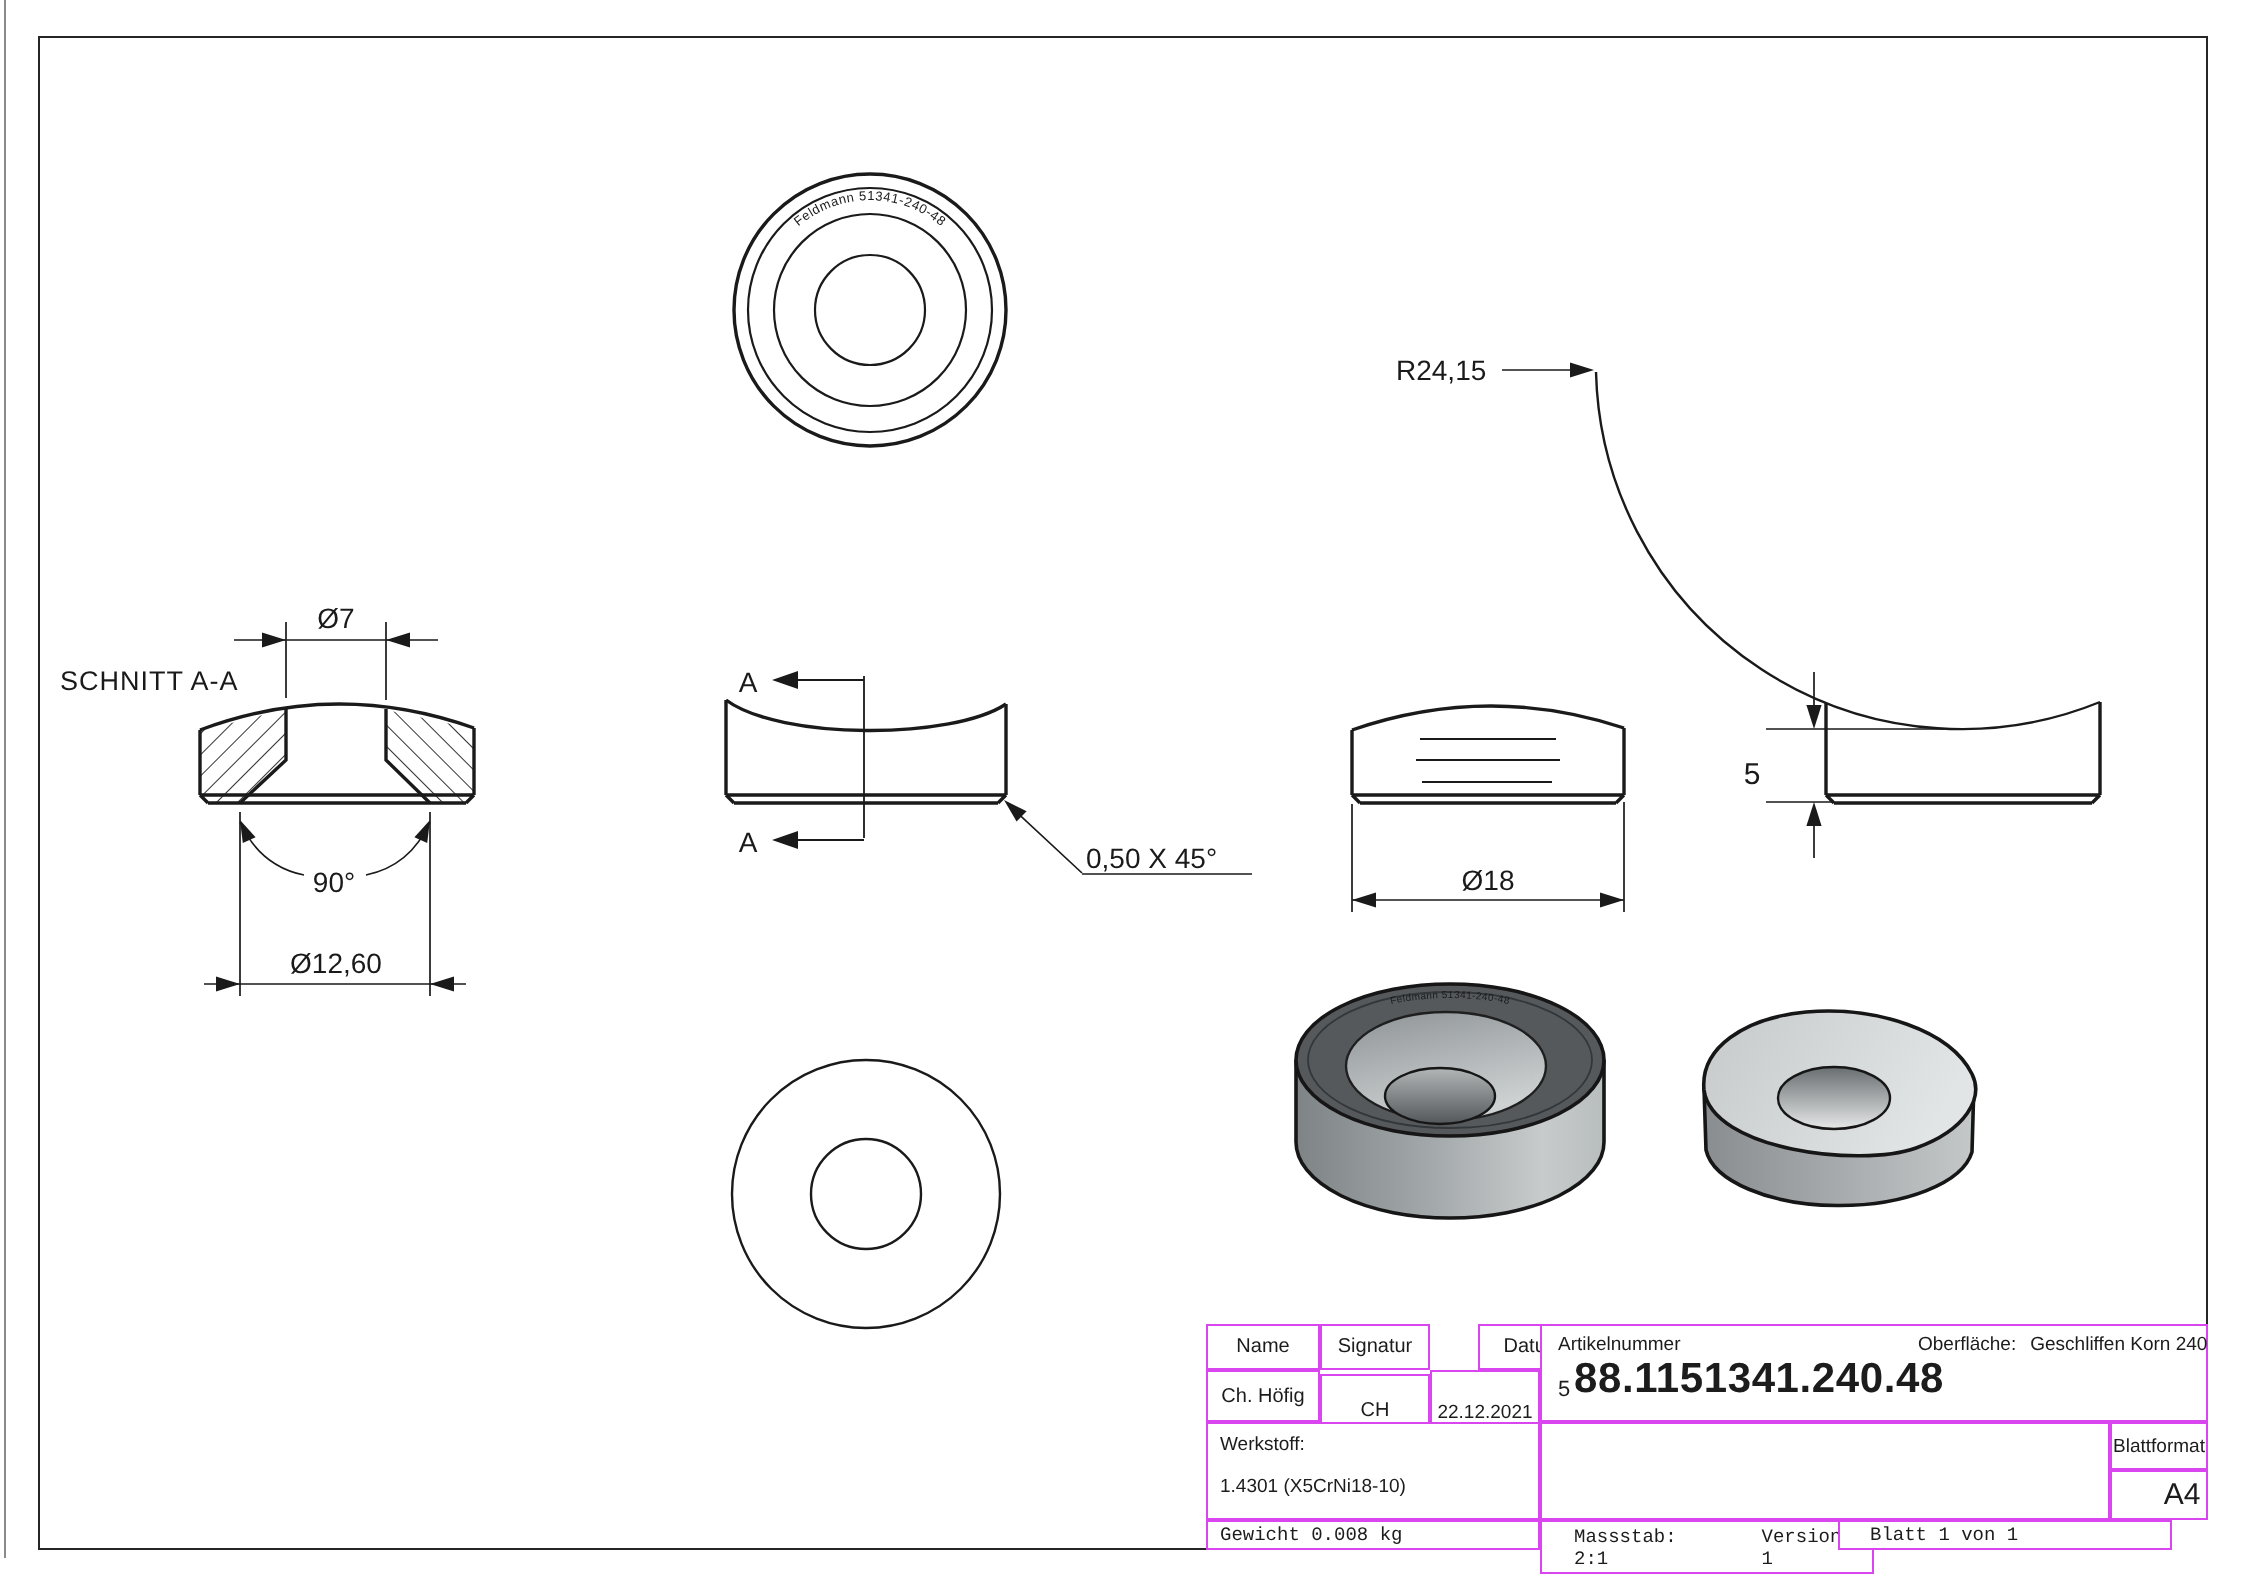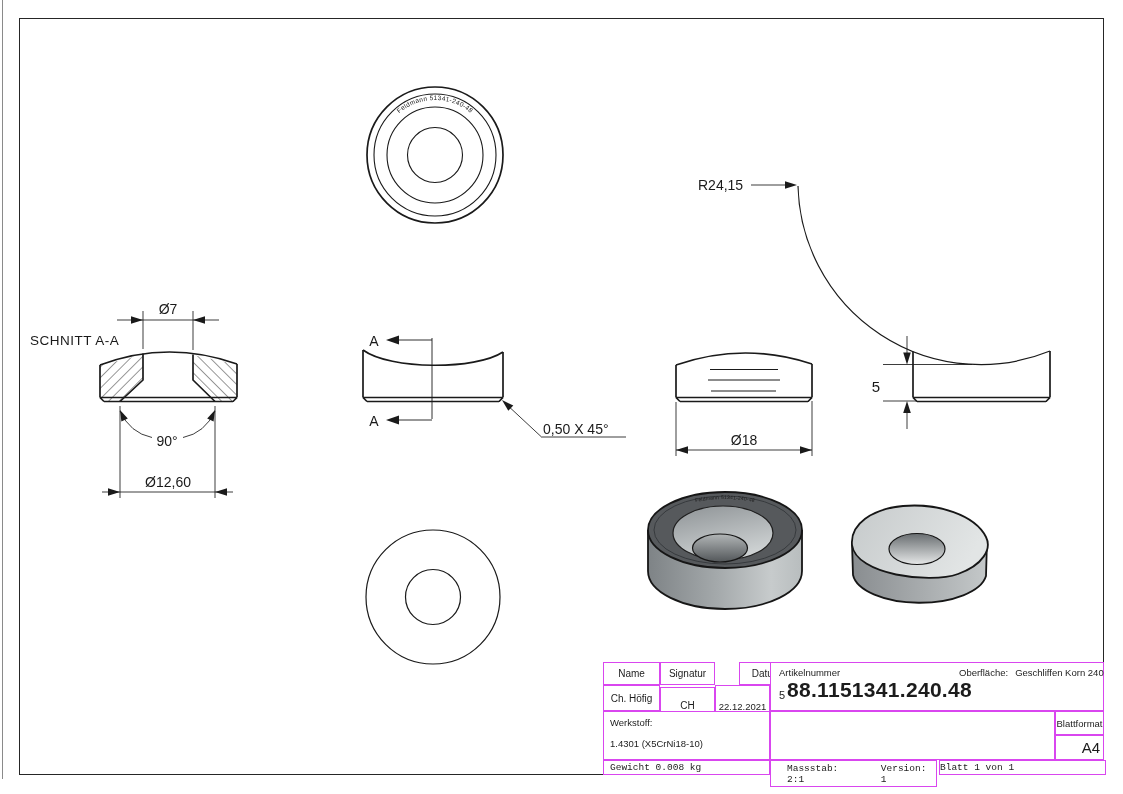--- a/index.html
+++ b/index.html
@@ -238,16 +238,16 @@
       <span>A4</span>
     </div>
 
   <div class="cell vcenter small" style="left:0;top:98px;width:167px;height:15px;padding-left:6px;">
       <span>Gewicht 0.008 kg</span>
     </div>
   <div class="cell vcenter small" style="left:167px;top:98px;width:167px;height:27px;padding-left:16px;">
     <span>Massstab: 2:1</span>
     <span style="margin-left:22px;">Version: 1</span>
   </div>
-  <div class="cell vcenter small" style="left:336px;top:98px;width:167px;height:15px;padding-left:0;">
+  <div class="cell vcenter small" style="left:316px;top:98px;width:167px;height:15px;padding-left:15px;">
       <span>Blatt 1 von 1</span>
     </div>
 </div>
 
 </body></html>

